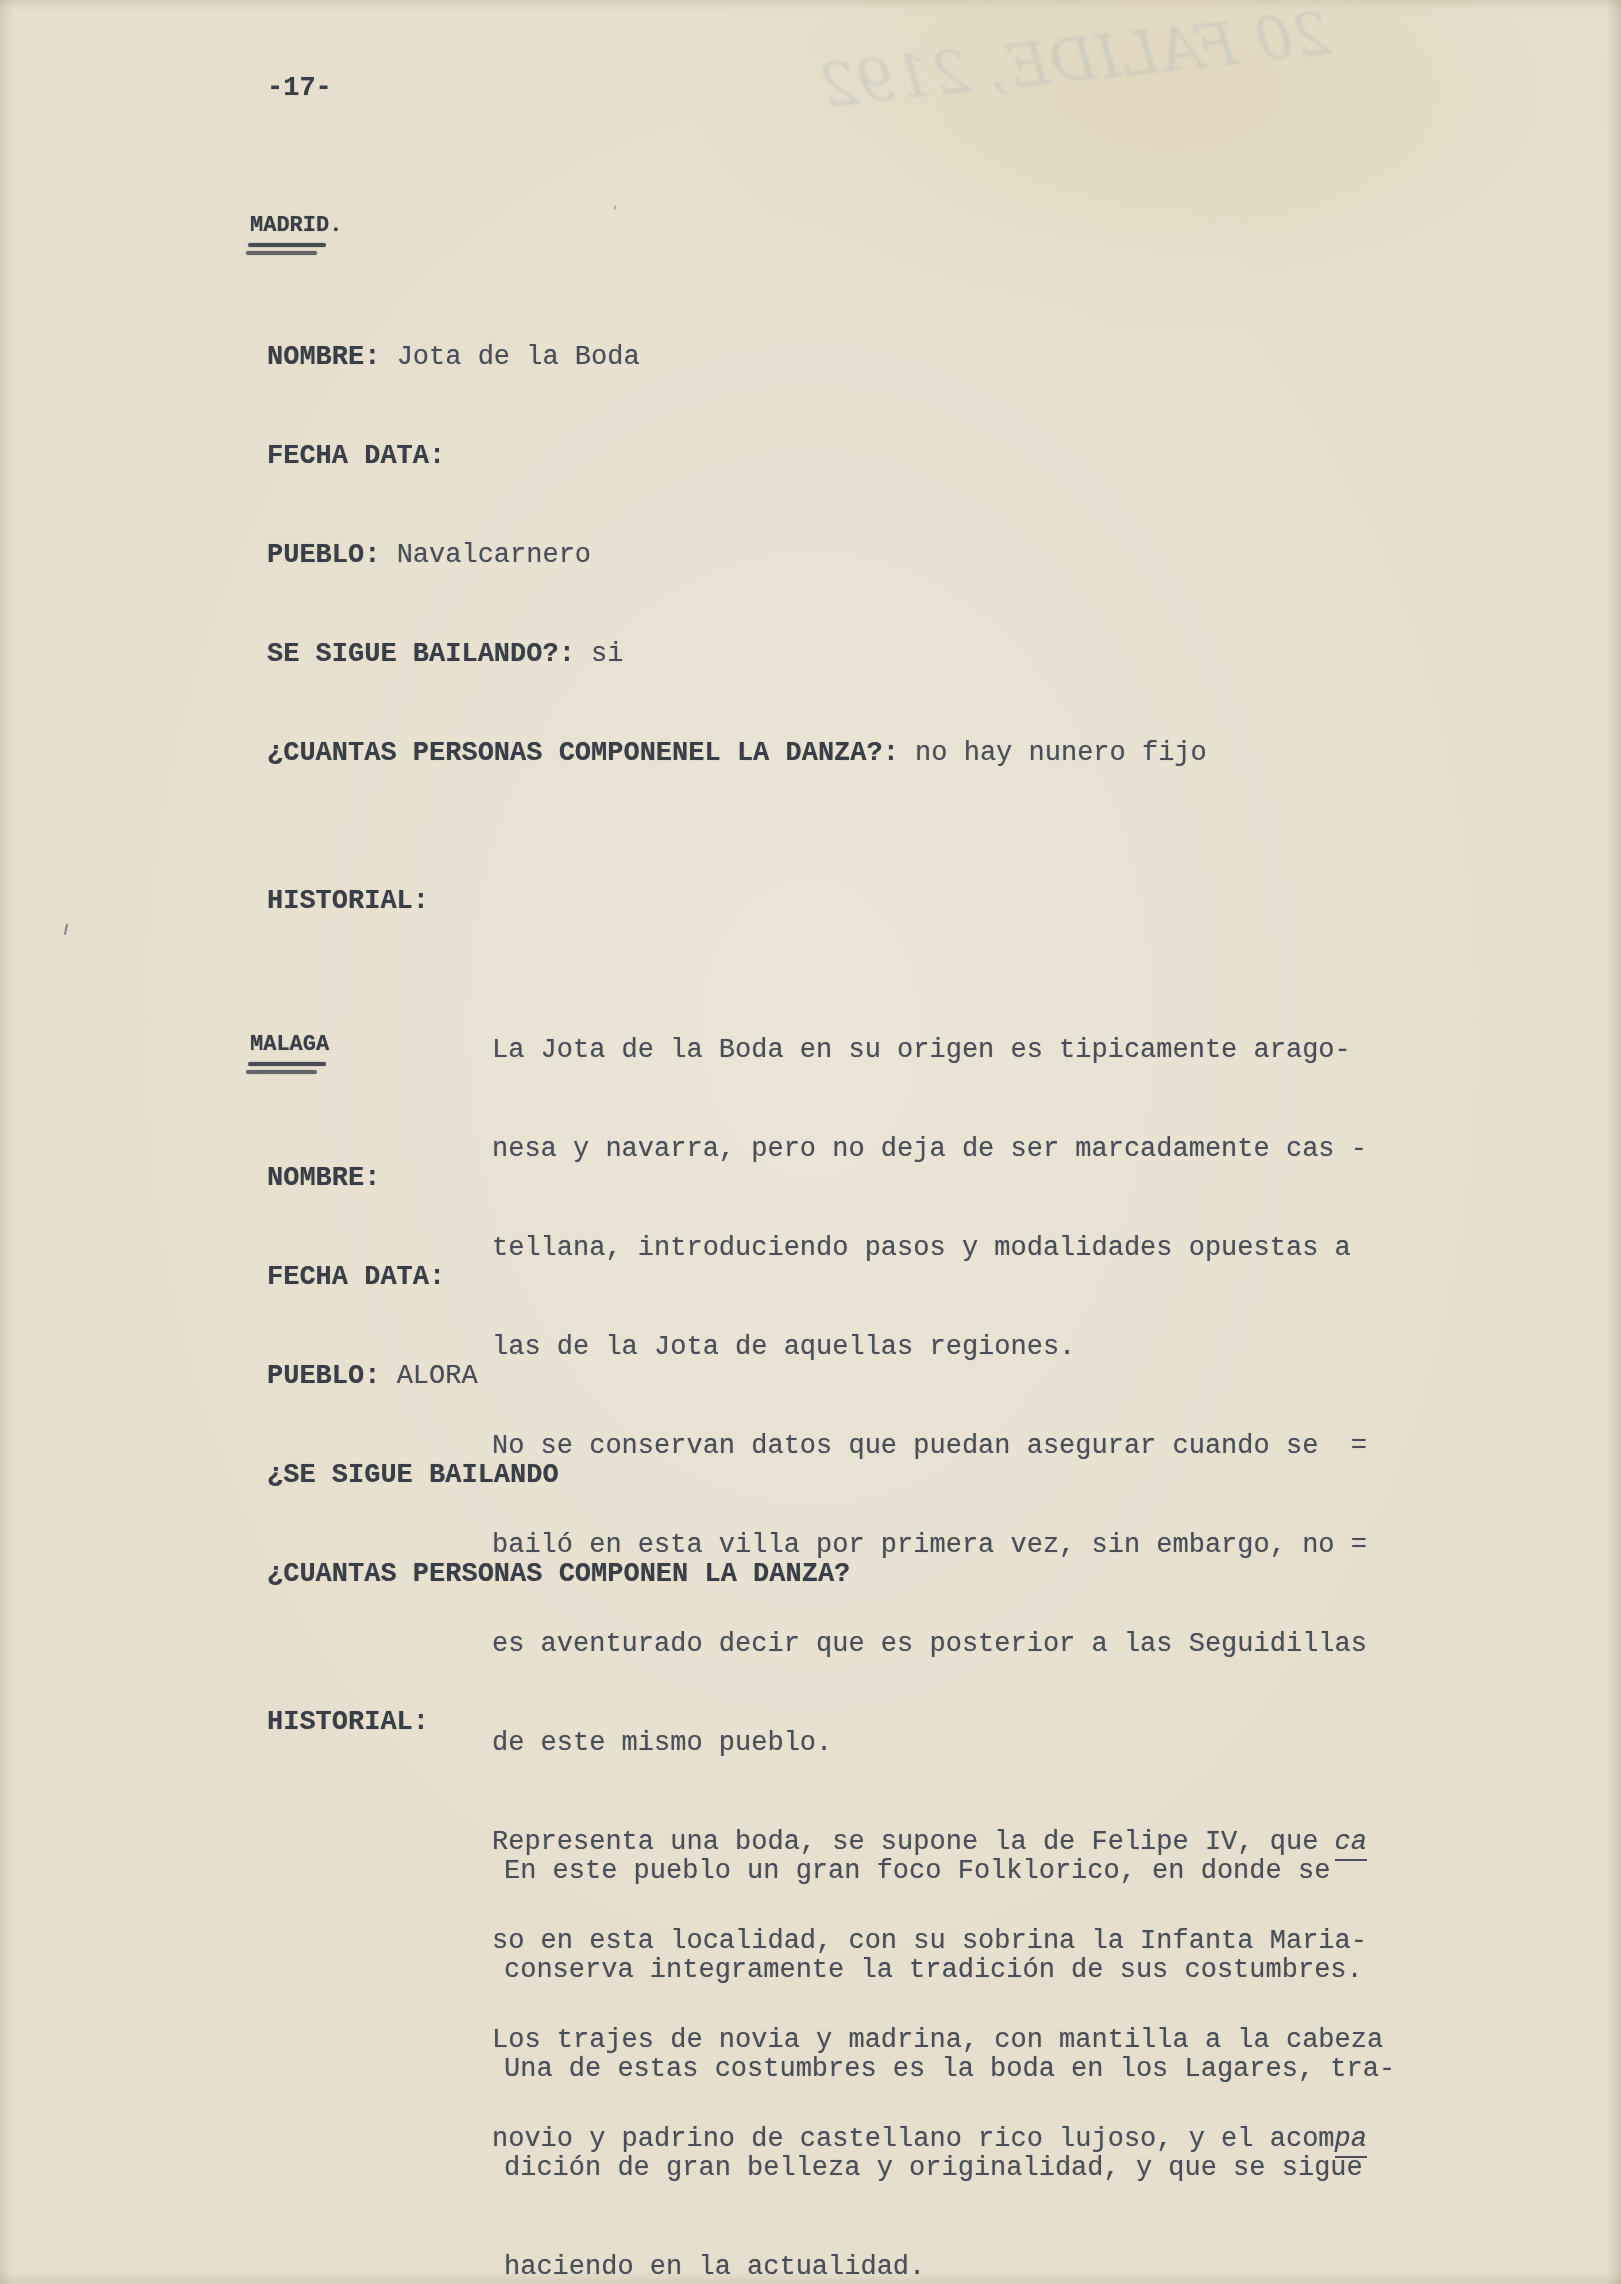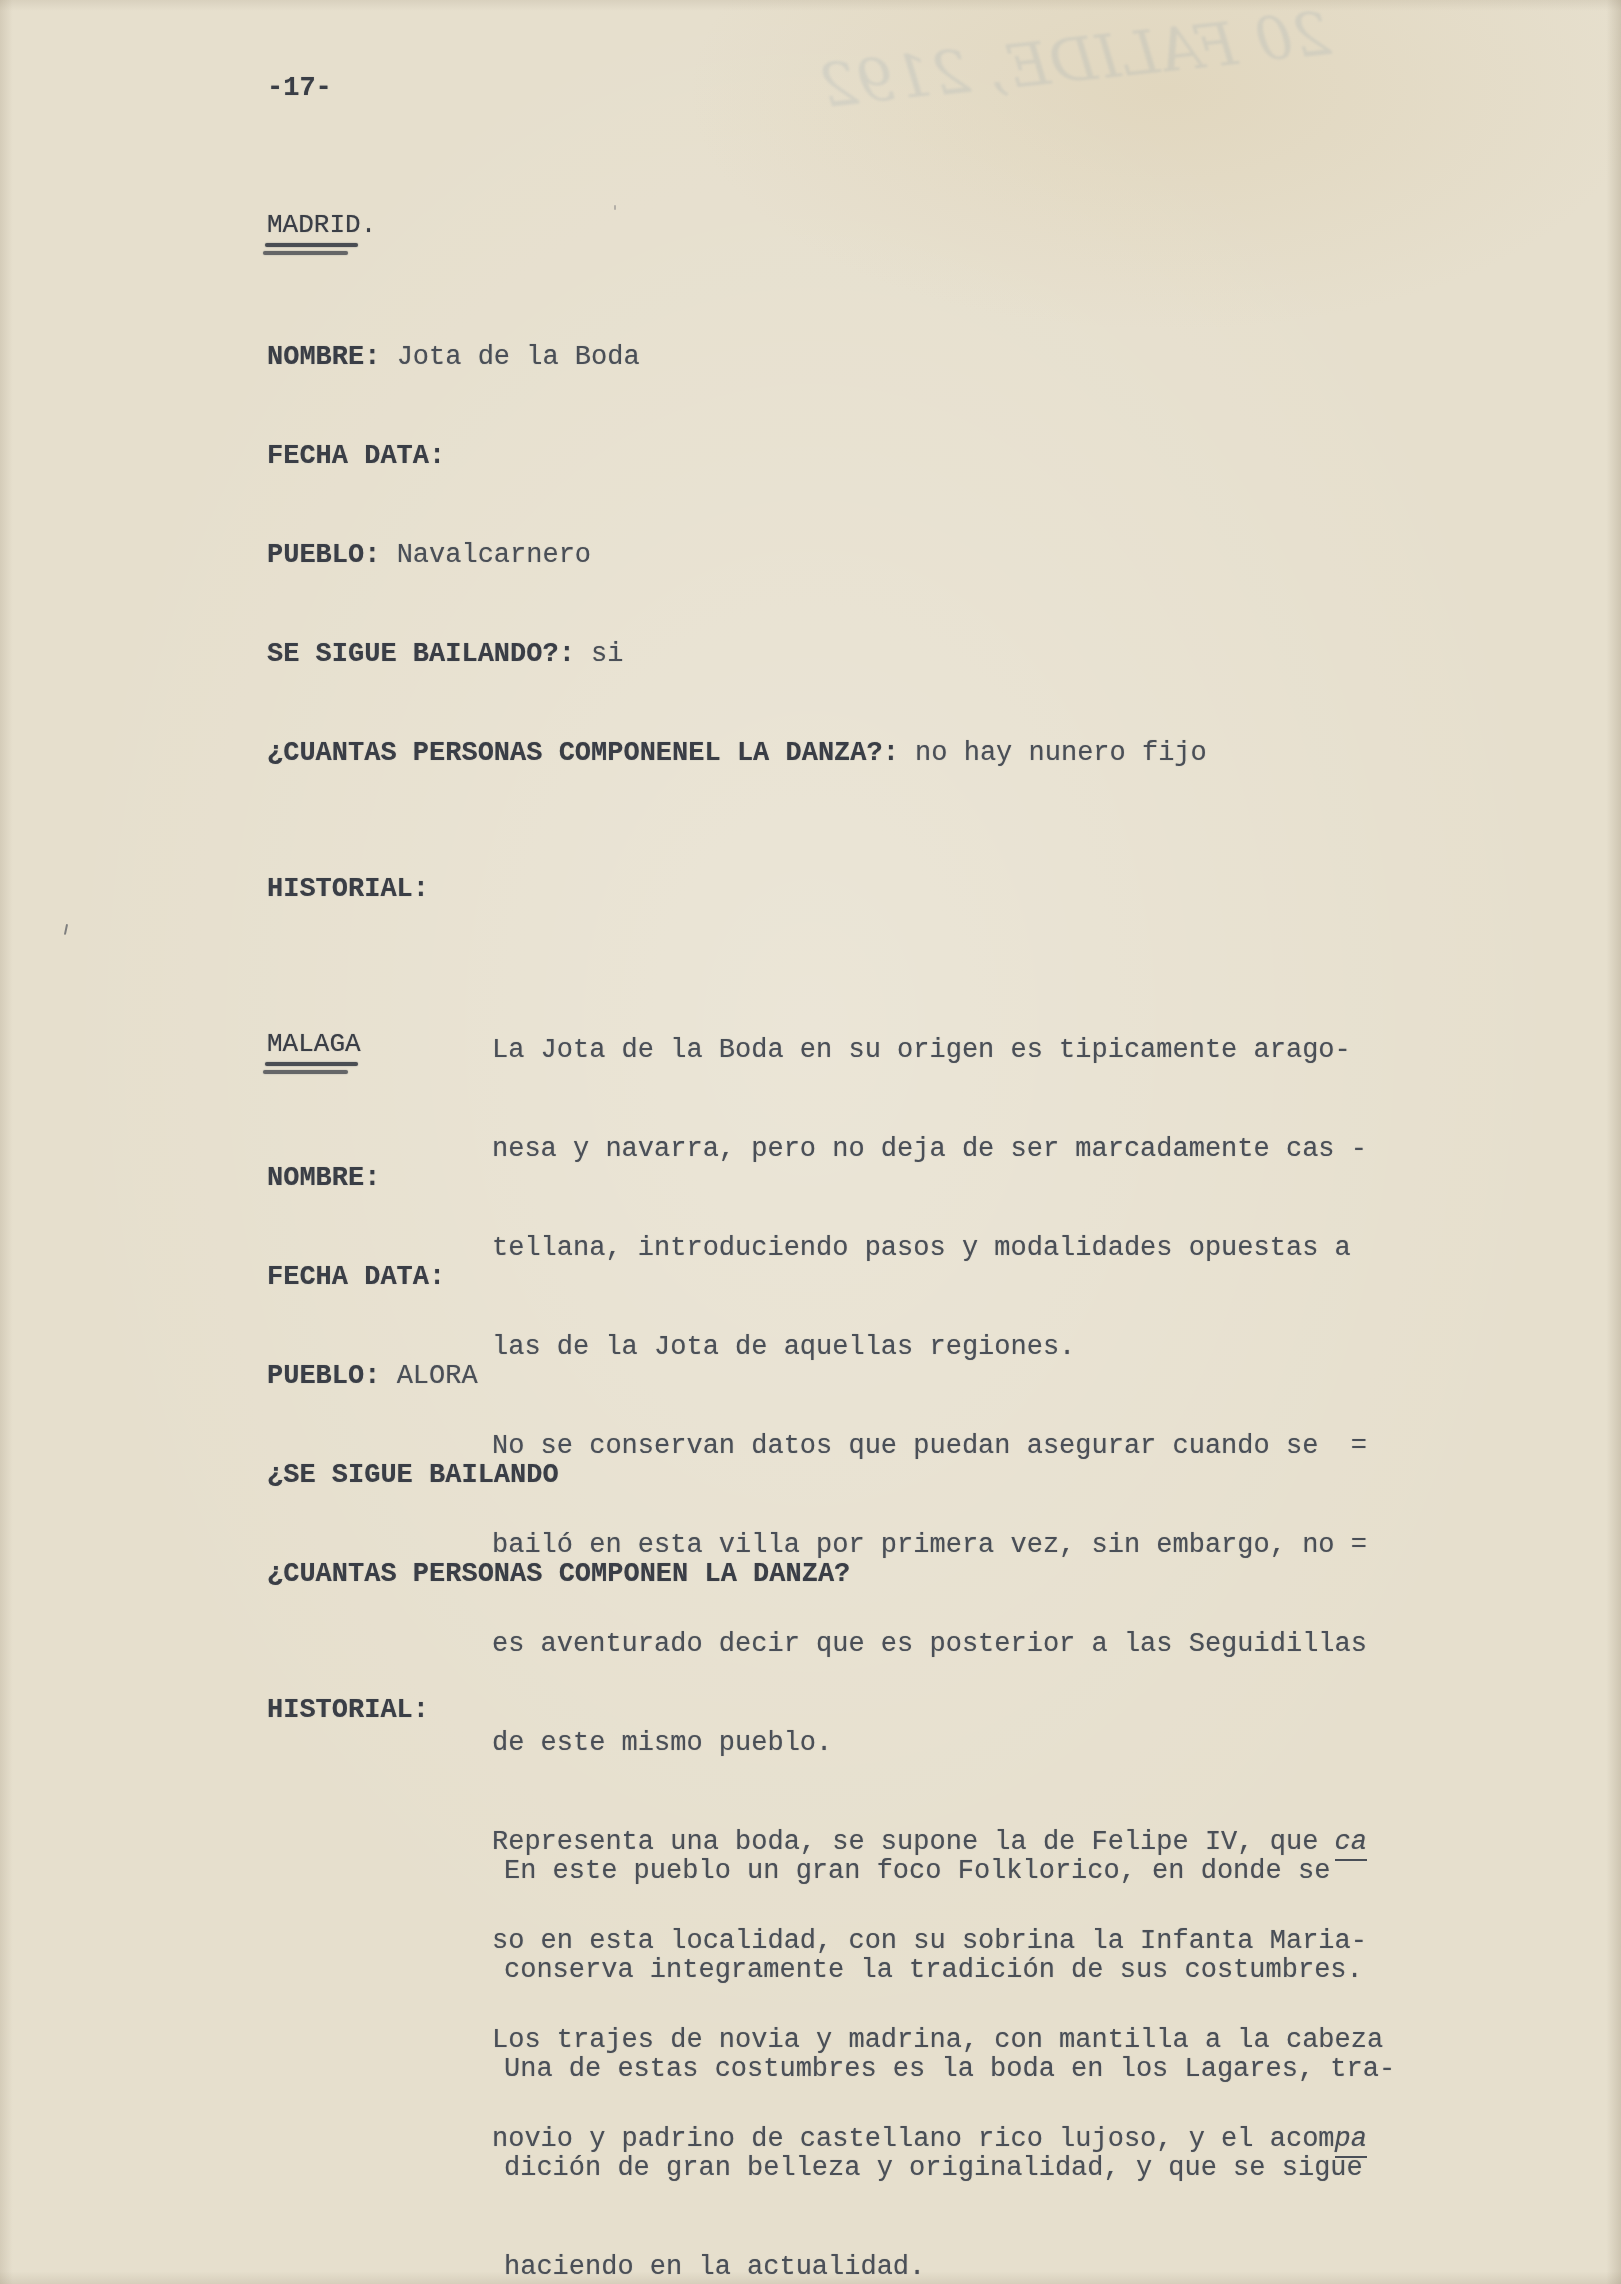--- a/index.html
+++ b/index.html
@@ -34,44 +34,44 @@
     line-height:33px;
     letter-spacing:0;
     text-shadow:0 0 1px rgba(64,70,80,.45);
     white-space:pre;
   }
   .pagenum{
     position:absolute;left:267px;top:72px;
     font-weight:700;color:var(--ink-strong);
   }
   .sec-title{
-    position:absolute;left:267px;
-    font-weight:400;color:var(--ink-strong);
-    font-size:26px;line-height:33px;
+    position:absolute;left:250px;
+    font-weight:700;color:var(--ink-strong);
+    font-size:22px;line-height:33px;
     text-shadow:0 0 1px rgba(50,55,65,.55);
   }
   .sec-title .ul{
     position:relative;display:inline-block;padding-bottom:4.9px;
   }
   .ul::before{
     content:"";position:absolute;left:-2px;right:2.9px;bottom:0;height:4.4px;
     background:currentColor;opacity:.9;border-radius:2px;
     box-shadow:0 0 1.5px rgba(50,55,65,.6);
   }
   .ul::after{
     content:"";position:absolute;left:-3.9px;right:12.7px;bottom:-8.3px;height:3.9px;
     background:currentColor;opacity:.75;border-radius:2px;
     box-shadow:0 0 1.5px rgba(50,55,65,.5);
   }
   .sec-body{position:absolute;left:267px;width:1321px;}
   .line{height:33px;}
   .lbl{font-weight:700;color:var(--ink-strong);}
   .val{color:var(--ink);}
   .para{position:relative;}
-  .plabel{position:absolute;left:0;top:4px;}
+  .plabel{position:absolute;left:0;top:16px;}
   .ptext{color:var(--ink);}
   .ptext .pline{height:33px;}
   .utail{
     border-bottom:2.9px solid currentColor;
     padding-bottom:1.5px;
     font-style:italic;
   }
   .madrid-text{margin-left:225px;}
   .malaga-text{margin-left:237px;}
   .bleed{

